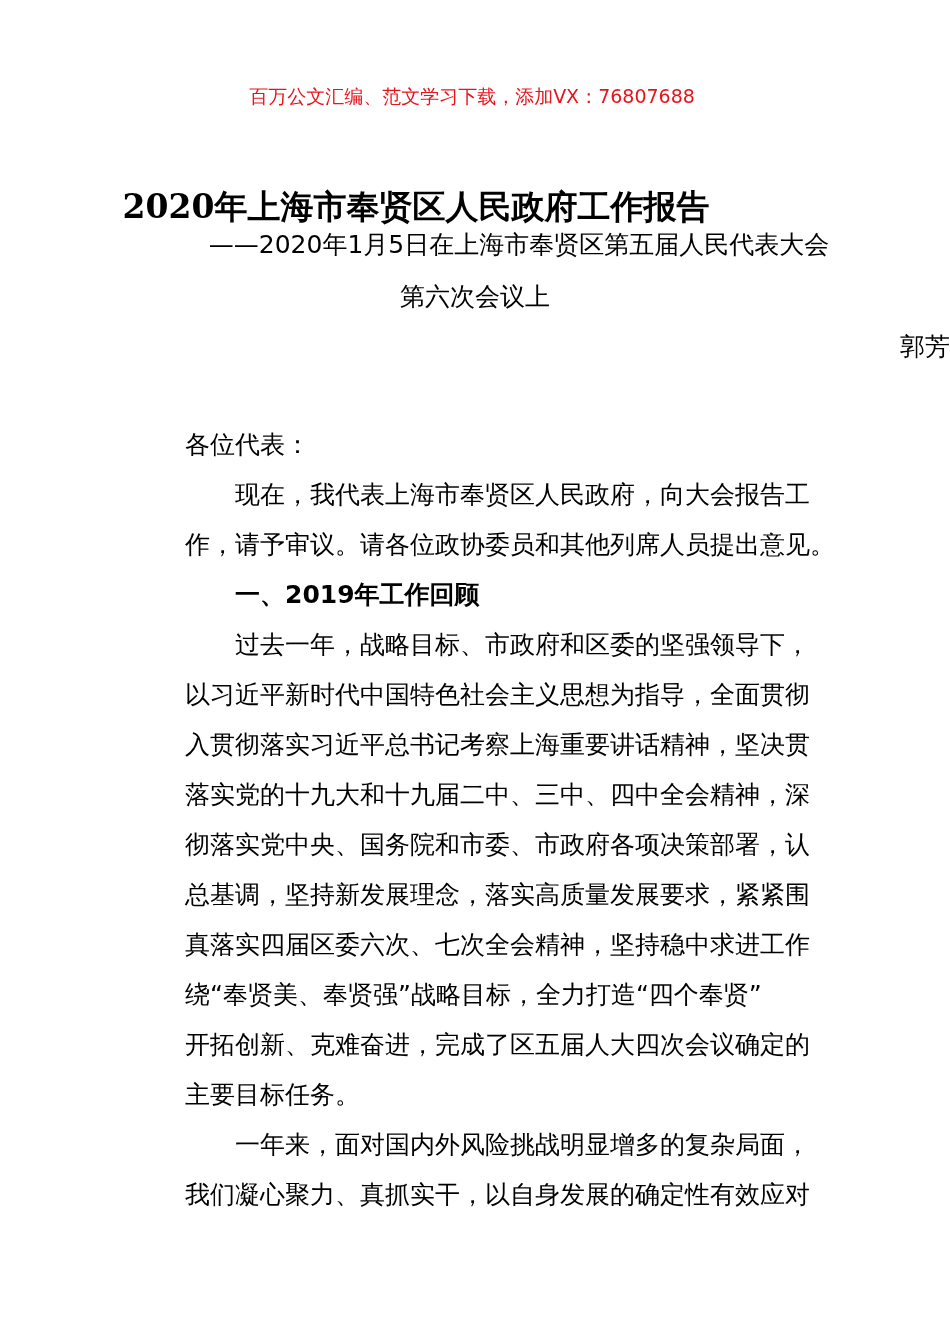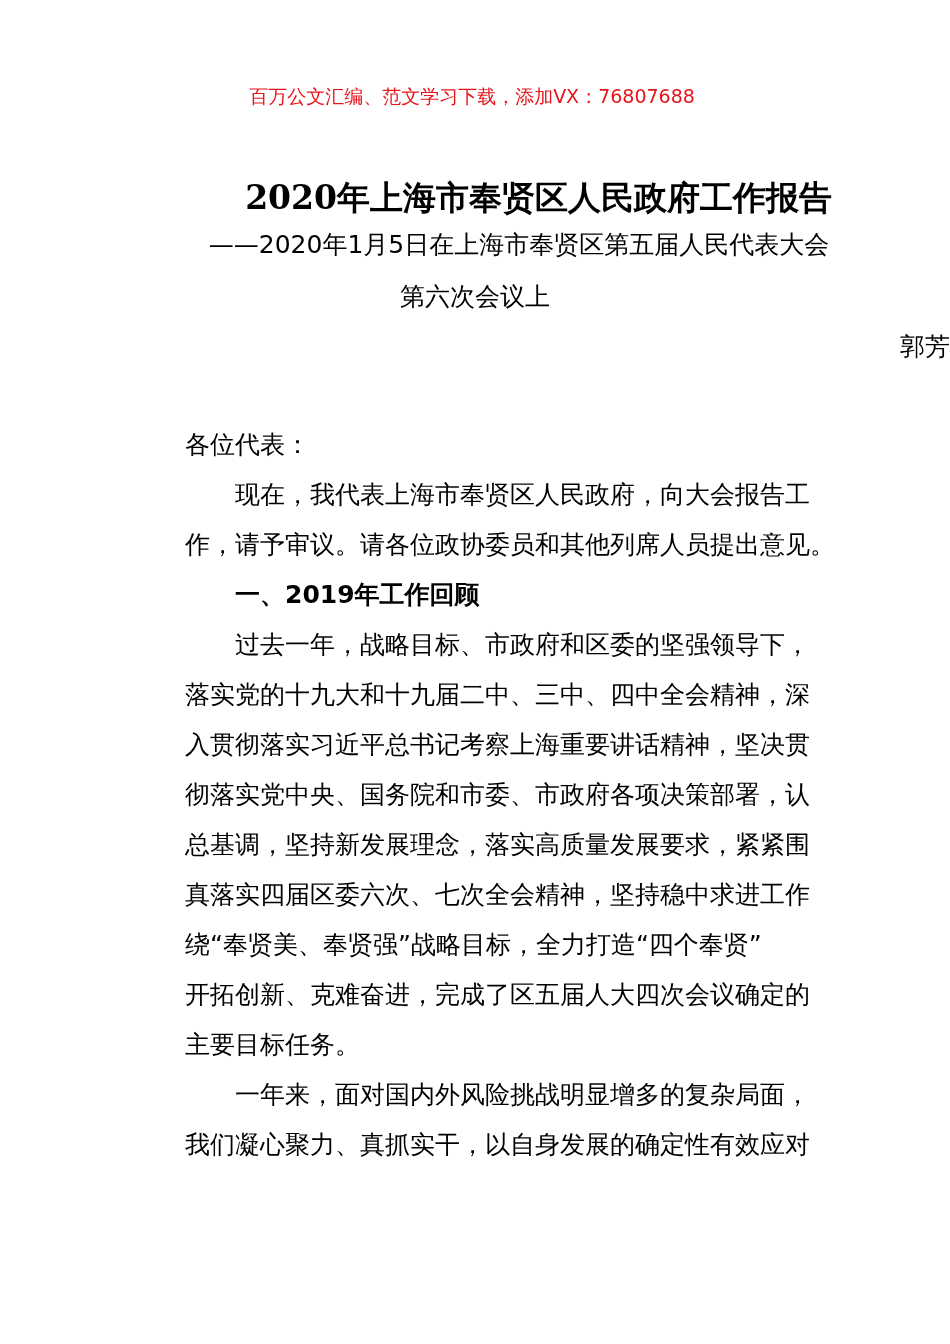--- a/index.html
+++ b/index.html
@@ -1,20 +1,20 @@
 <!DOCTYPE html>
 <html><head>
 <meta charset="utf-8">
 <style>
   html, body { margin: 0; padding: 0; background: #ffffff; }
   body { width: 950px; height: 1344px; position: relative; overflow: hidden;
          font-family: "DejaVu Sans", "Liberation Sans", sans-serif; color: #000; }
   .watermark { position: absolute; top: 84px; left: 0; width: 944px; text-align: center;
                font-size: 19px; color: #e8141b; letter-spacing: 0px; }
-  .title { position: absolute; top: 176px; left: 0; width: 832px; text-align: right;
+  .title { position: absolute; top: 185px; left: 0; width: 832px; text-align: center;
            font-size: 33px; font-weight: bold; font-family: "DejaVu Serif", "Liberation Serif", serif; }
   .subtitle { position: absolute; left: 0; width: 950px; text-align: center; font-size: 25px; }
   .sub1 { top: 228px; padding-left: 44px; }
   .sub2 { top: 280px; }
   .author { position: absolute; top: 330px; left: 0; width: 950px; text-align: right; font-size: 25px; }
   .body { position: absolute; top: 420px; left: 145px; width: 665px; font-size: 25px; line-height: 50px; margin-left: 40px; }
   .line { white-space: nowrap; height: 50px; }
   .indent { padding-left: 50px; }
   .heading { font-weight: bold; }
 </style>
@@ -27,22 +27,23 @@
 <div class="subtitle sub1">——2020年1月5日在上海市奉贤区第五届人民代表大会</div>
 <div class="subtitle sub2">第六次会议上</div>
 <div class="author">郭芳</div>
 
 <div class="body">
   <div class="line">各位代表：</div>
   <div class="line indent">现在，我代表上海市奉贤区人民政府，向大会报告工</div>
   <div class="line">作，请予审议。请各位政协委员和其他列席人员提出意见。</div>
   <div class="line indent heading">一、2019年工作回顾</div>
   <div class="line indent">过去一年，战略目标、市政府和区委的坚强领导下，</div>
+  <div class="line">以习近平新时代中国特色社会主义思想为指导，全面贯彻</div>
+  <div class="line">入贯彻落实习近平总书记考察上海重要讲话精神，坚决贯</div>
   <div class="line">落实党的十九大和十九届二中、三中、四中全会精神，深</div>
-  <div class="line">入贯彻落实习近平总书记考察上海重要讲话精神，坚决贯</div>
   <div class="line">彻落实党中央、国务院和市委、市政府各项决策部署，认</div>
   <div class="line">总基调，坚持新发展理念，落实高质量发展要求，紧紧围</div>
   <div class="line">真落实四届区委六次、七次全会精神，坚持稳中求进工作</div>
   <div class="line">绕“奉贤美、奉贤强”战略目标，全力打造“四个奉贤”</div>
   <div class="line">开拓创新、克难奋进，完成了区五届人大四次会议确定的</div>
   <div class="line">主要目标任务。</div>
   <div class="line indent">一年来，面对国内外风险挑战明显增多的复杂局面，</div>
   <div class="line">我们凝心聚力、真抓实干，以自身发展的确定性有效应对</div>
 </div>
 

